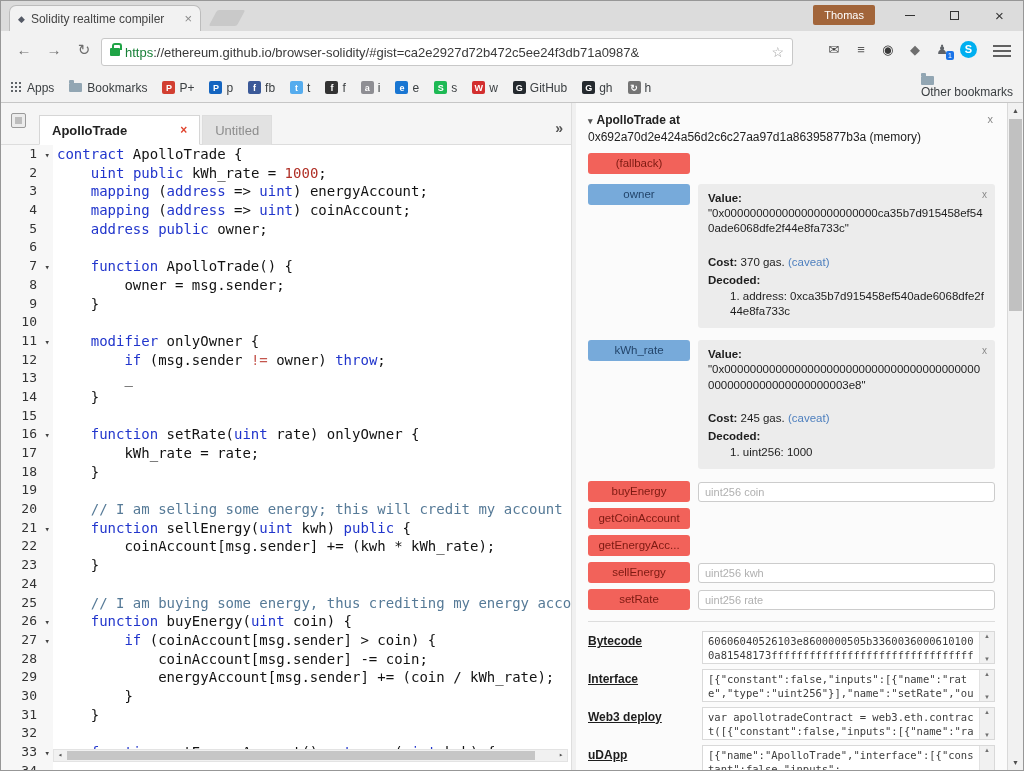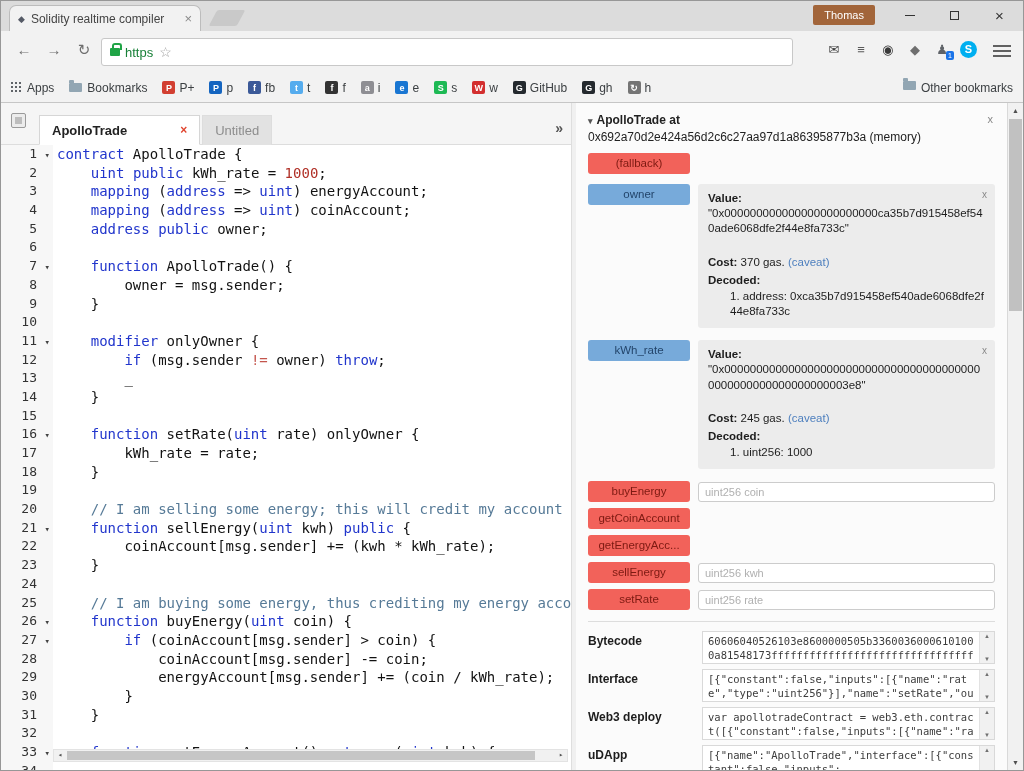--- a/index.html
+++ b/index.html
@@ -41,21 +41,21 @@
   .hamburger{position:absolute;right:12px;top:14px;width:18px;height:2px;background:#616161;box-shadow:0 5px 0 #616161,0 10px 0 #616161;cursor:pointer;}
 
   
   .bookmarksbar{position:absolute;top:72px;left:0;right:0;height:30px;background:#f2f2f2;border-bottom:1px solid #c6c6c6;display:flex;align-items:center;padding:0 10px;gap:15px;font-size:12px;color:#3c4043;}
   .bm-item{display:inline-flex;align-items:center;cursor:pointer;white-space:nowrap;}
   .grid-icon{width:11px;height:11px;position:relative;display:inline-block;margin-right:5px;}
   .grid-icon::before{content:'';position:absolute;width:2px;height:2px;background:#5f6368;box-shadow:4px 0 0 #5f6368,8px 0 0 #5f6368,0 4px 0 #5f6368,4px 4px 0 #5f6368,8px 4px 0 #5f6368,0 8px 0 #5f6368,4px 8px 0 #5f6368,8px 8px 0 #5f6368;}
   .folder-icon{width:13px;height:9px;background:#92a6b3;border-radius:1px;position:relative;display:inline-block;margin-right:5px;}
   .folder-icon::before{content:'';position:absolute;top:-3px;left:0;width:5px;height:3px;background:#92a6b3;border-radius:1px 1px 0 0;}
   .bm-fav{width:13px;height:13px;border-radius:2px;color:#fff;font-size:9px;font-weight:bold;display:inline-flex;align-items:center;justify-content:center;margin-right:4px;flex-shrink:0;}
-  .other-bm{margin-left:auto;display:inline-flex;cursor:pointer;}
+  .other-bm{margin-left:auto;display:inline-flex;cursor:pointer;flex-direction:column;}
 
   
   .content{position:absolute;top:102px;left:0;right:0;bottom:0;display:flex;overflow:hidden;}
 
   
   .editor-pane{width:570px;flex-shrink:0;display:flex;flex-direction:column;position:relative;background:#fff;}
   .pane-header{height:42px;background:#f5f5f5;border-bottom:1px solid #ddd;position:relative;display:flex;align-items:flex-end;padding-left:38px;}
   .gist-icon{position:absolute;left:10px;top:10px;width:15px;height:15px;border:1px solid #9a9a9a;background:#ececec;border-radius:2px;cursor:pointer;}
   .gist-icon::before{content:'';position:absolute;left:3px;top:3px;width:7px;height:7px;background:#bdbdbd;}
   .file-tab{height:30px;display:flex;align-items:center;padding:0 12px;font-size:13px;margin-right:2px;position:relative;top:1px;cursor:pointer;}
@@ -99,21 +99,21 @@
   .cost-line{margin-top:18px;}
   .caveat{color:var(--caveat-link);cursor:pointer;}
   .decoded-label{font-weight:bold;margin-top:3px;}
   .decoded{padding-left:22px;margin-top:1px;}
   .fn-section{margin-top:8px;}
   .fn-row{display:flex;gap:8px;align-items:center;margin-bottom:6px;}
   .fn-input{flex:1;height:20px;border:1px solid #ccc;border-radius:3px;font-size:11px;padding:0 6px;font-family:inherit;color:#333;outline:none;background:#fff;}
   .fn-input::placeholder{color:#b0b0b0;}
   .divider{border-top:1px solid #ddd;margin:11px 0 9px;}
   .out-row{display:flex;gap:8px;margin-bottom:5px;align-items:flex-start;}
-  .out-label{width:106px;flex-shrink:0;font-weight:bold;font-size:12px;padding-top:3px;}
+  .out-label{width:106px;flex-shrink:0;font-weight:bold;font-size:12px;padding-top:3px;text-decoration:underline;}
   .out-box{flex:1;position:relative;height:33px;background:#fff;border:1px solid #d9d9d9;overflow:hidden;cursor:text;}
   .out-text{position:absolute;top:0;bottom:0;left:0;right:15px;padding:2px 4px 2px 5px;font-family:"DejaVu Sans Mono","Liberation Mono",monospace;font-size:10.5px;line-height:14px;color:#3c3c3c;word-break:break-all;overflow:hidden;}
   .out-scroll{position:absolute;right:0;top:0;bottom:0;width:15px;background:#f1f1f1;border-left:1px solid #e2e2e2;cursor:pointer;}
   .out-scroll::before{content:'▲';position:absolute;top:1px;left:0;right:0;text-align:center;font-size:6px;color:#707070;}
   .out-scroll::after{content:'▼';position:absolute;bottom:1px;left:0;right:0;text-align:center;font-size:6px;color:#707070;}
 
   
   .vscroll{width:16px;background:#f1f1f1;border-left:1px solid #d9d9d9;position:relative;flex-shrink:0;}
   .vs-up,.vs-down{position:absolute;left:0;right:0;height:15px;text-align:center;font-size:7px;color:#4f4f4f;line-height:15px;cursor:pointer;}
   .vs-up{top:0;} .vs-down{bottom:0;}
@@ -145,20 +145,21 @@
     </div>
   </div>
 
   <div class="navbar">
     <span class="nav-icon" style="left:12px">←</span>
     <span class="nav-icon" style="left:42px">→</span>
     <span class="nav-icon" style="left:72px">↻</span>
     <div class="omnibox">
       <span class="lock"></span>
       <span class="url-scheme">https</span>
+      <span class="url-rest">://ethereum.github.io/browser-solidity/#gist=ca2e2927d72b472c5ee24f3db71a0987&amp;</span>
       <span class="omni-star">☆</span>
     </div>
     <div class="ext-icons">
         <span class="ext-icon" style="color: rgb(66, 66, 66);">✉</span>
         <span class="ext-icon" style="color: rgb(90, 90, 90);">≡</span>
         <span class="ext-icon" style="color: rgb(58, 58, 58);">◉</span>
         <span class="ext-icon" style="color: rgb(111, 111, 111);">◆</span>
         <span class="ext-icon" style="color: rgb(95, 99, 104);">♟<span class="ext-badge">1</span></span>
         <span class="ext-icon round" style="color: rgb(255, 255, 255); background: rgb(0, 175, 240);">S</span>
       </div>

